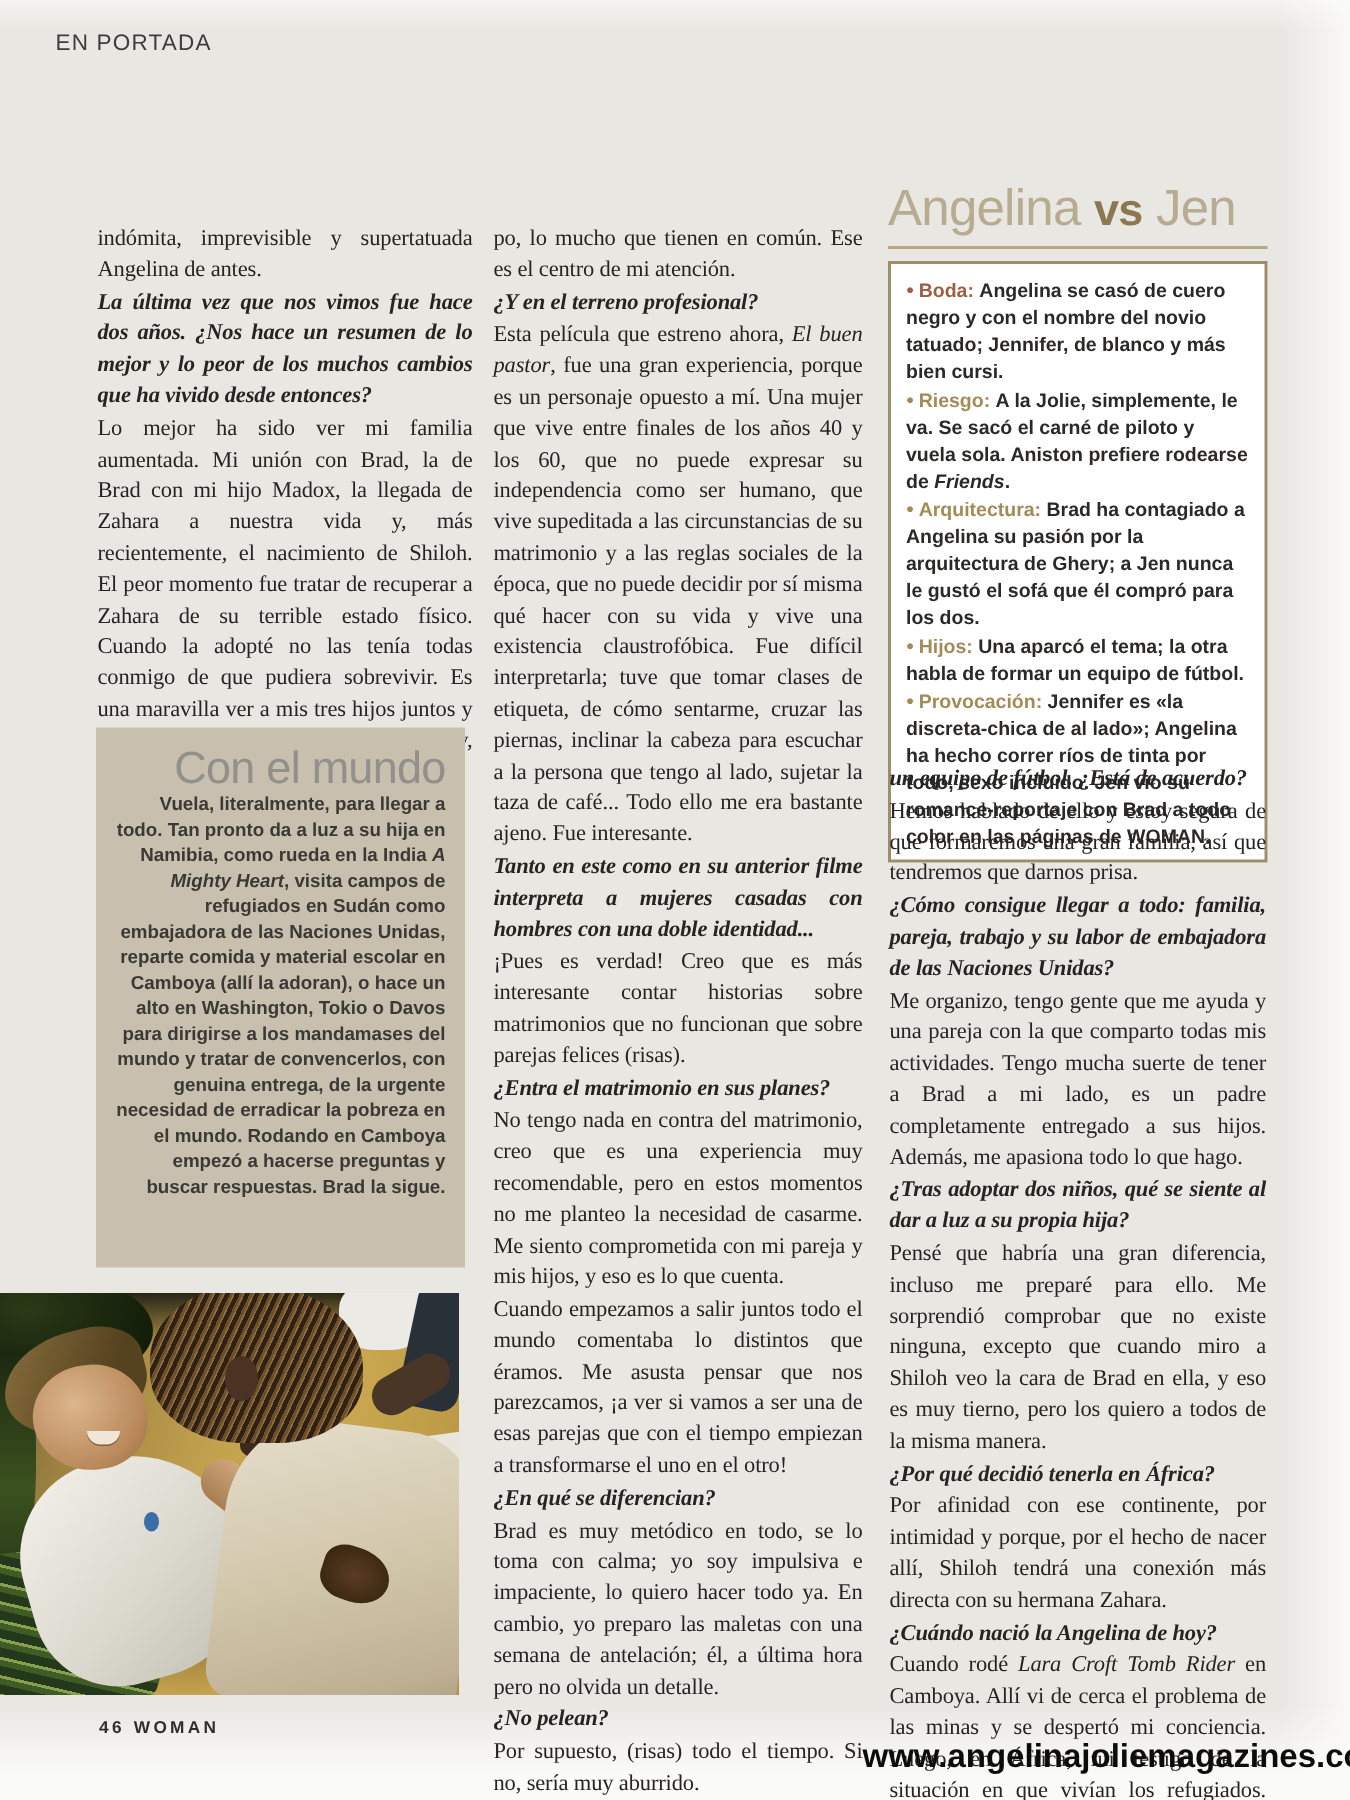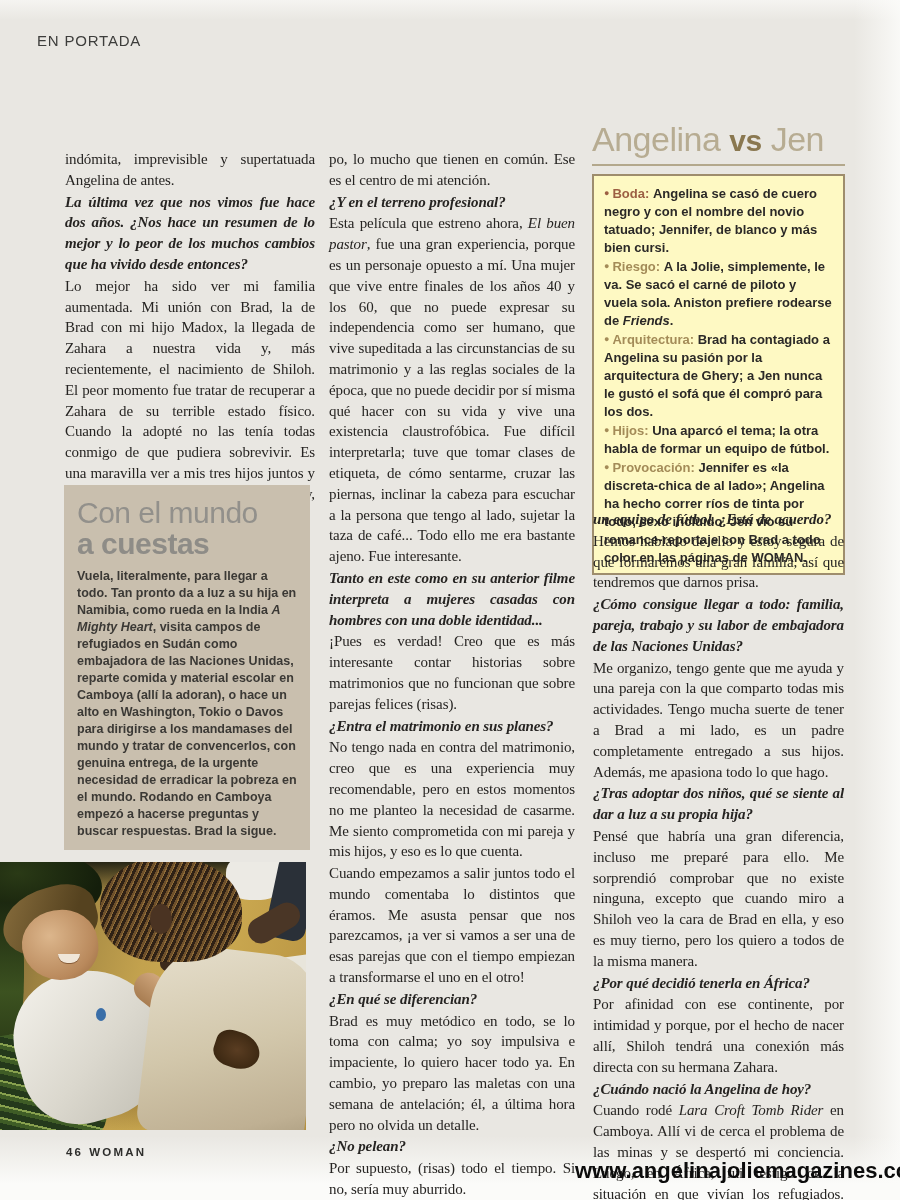--- a/index.html
+++ b/index.html
@@ -3,45 +3,45 @@
 <meta charset="utf-8">
 <style>
   html,body{margin:0;padding:0;background:#9a9a98;}
   .page{position:relative;width:900px;height:1200px;background:#e9e7e2;overflow:hidden;
         font-family:"Liberation Serif",serif;color:#262422;}
   .edge{position:absolute;pointer-events:none;}
   .edge-top{top:0;left:0;width:100%;height:20px;background:linear-gradient(#f5f4f1,rgba(245,244,241,0));}
   .edge-right{top:0;right:0;width:46px;height:100%;background:linear-gradient(to right,rgba(250,250,248,0),rgba(252,252,250,.85));}
   .edge-bottom{bottom:0;left:0;width:100%;height:64px;background:linear-gradient(rgba(250,250,248,0),#fbfbf9 75%);}
 
-  .kicker{position:absolute;left:37px;top:32px;font-family:"Liberation Sans",sans-serif;
+  .kicker{position:absolute;left:37px;top:20px;font-family:"Liberation Sans",sans-serif;
           font-size:15px;color:#3d3d3b;letter-spacing:.8px;}
 
   .col{position:absolute;text-align:justify;font-size:15px;line-height:20.8px;letter-spacing:-.1px;}
   .col p{margin:1px;}
   .col p.question{font-weight:bold;font-style:italic;}
   .col1{left:64px;top:148px;width:252px;}
   .col2{left:328px;top:148px;width:248px;}
   .col3text{left:592px;top:508px;width:253px;}
 
   .infobox{position:absolute;left:64px;top:485px;width:246px;min-height:360px;background:#c9bfae;
-           padding:12px 13px 10px;box-sizing:border-box;}
+           padding:12px 13px 10px;box-sizing:border-box;text-align:right;}
   .infobox-title1{font-family:"Liberation Sans",sans-serif;font-size:30px;line-height:31px;
                   color:#92908b;letter-spacing:-.5px;}
   .infobox-title2{font-family:"Liberation Sans",sans-serif;font-size:30px;line-height:31px;
                   font-weight:bold;color:#8e8c87;letter-spacing:-.5px;margin-bottom:9px;}
   .infobox-body{font-family:"Liberation Sans",sans-serif;font-weight:bold;font-stretch:semi-condensed;
                 font-size:12.5px;line-height:17px;color:#3b3935;}
 
   .vs-title{position:absolute;left:592px;top:120px;width:253px;margin:0;
             font-family:"Liberation Sans",sans-serif;font-weight:normal;font-size:34px;line-height:38px;
             color:#b7ac92;letter-spacing:-.5px;border-bottom:2px solid #b3a88c;padding-bottom:4px;}
   .vs-title .vs-mid{font-weight:bold;color:#8a7850;font-size:30px;}
   .vs-box{position:absolute;left:592px;top:174px;width:253px;box-sizing:border-box;
-          border:2px solid #9e8d6d;background:#fef9c3;padding:8px 10px 6px;}
+          border:2px solid #9e8d6d;background:#ffffff;padding:8px 10px 6px;}
   .fact{font-family:"Liberation Sans",sans-serif;font-weight:bold;font-stretch:semi-condensed;
         font-size:13px;line-height:18px;color:#2b2927;margin:0;}
   .fact .bullet{font-size:9px;vertical-align:2px;margin-right:3px;}
 
   .photo{position:absolute;left:0;top:862px;width:306px;height:268px;overflow:hidden;
          background:linear-gradient(105deg,#6e5e33 0%,#9c8140 18%,#c3a24e 45%,#caa850 65%,#b69140 100%);}
   .photo div{position:absolute;}
   .ph-topband{left:0;top:0;width:100%;height:34px;background:linear-gradient(rgba(24,26,16,.9),rgba(24,26,16,0));}
   .ph-foliage{left:-18px;top:-10px;width:120px;height:70px;background:radial-gradient(ellipse at 30% 30%,#2a3a16,#141e0b 70%);border-radius:50%;}
   .ph-leftgreen{left:-10px;top:40px;width:34px;height:150px;background:linear-gradient(#1c2810,#3c5220 60%,#2a3a16);border-radius:0 40% 50% 0;}
@@ -106,21 +106,20 @@
       <p class="para answer">No tengo nada en contra del matrimonio, creo que es una experiencia muy recomendable, pero en estos momentos no me planteo la necesidad de casarme. Me siento comprometida con mi pareja y mis hijos, y eso es lo que cuenta.</p>
       <p class="para answer">Cuando empezamos a salir juntos todo el mundo comentaba lo distintos que éramos. Me asusta pensar que nos parezcamos, ¡a ver si vamos a ser una de esas parejas que con el tiempo empiezan a transformarse el uno en el otro!</p>
       <p class="para question">¿En qué se diferencian?</p>
       <p class="para answer">Brad es muy metódico en todo, se lo toma con calma; yo soy impulsiva e impaciente, lo quiero hacer todo ya. En cambio, yo preparo las maletas con una semana de antelación; él, a última hora pero no olvida un detalle.</p>
       <p class="para question">¿No pelean?</p>
       <p class="para answer">Por supuesto, (risas) todo el tiempo. Si no, sería muy aburrido.</p>
     </div>
 
   <div class="infobox">
     <div class="infobox-title1">Con el mundo</div>
-    <div class="infobox-title2">a cuestas</div>
     <div class="infobox-body">Vuela, literalmente, para llegar a todo. Tan pronto da a luz a su hija en Namibia, como rueda en la India <em>A Mighty Heart</em>, visita campos de refugiados en Sudán como embajadora de las Naciones Unidas, reparte comida y material escolar en Camboya (allí la adoran), o hace un alto en Washington, Tokio o Davos para dirigirse a los mandamases del mundo y tratar de convencerlos, con genuina entrega, de la urgente necesidad de erradicar la pobreza en el mundo. Rodando en Camboya empezó a hacerse preguntas y buscar respuestas. Brad la sigue.</div>
   </div>
 
   <div class="photo">
     <div class="ph-topband"></div>
     <div class="ph-foliage"></div>
     <div class="ph-leftgreen"></div>
     <div class="ph-mat"></div>
     <div class="ph-shadow"></div>
     <div class="ph-sleeve"></div>

